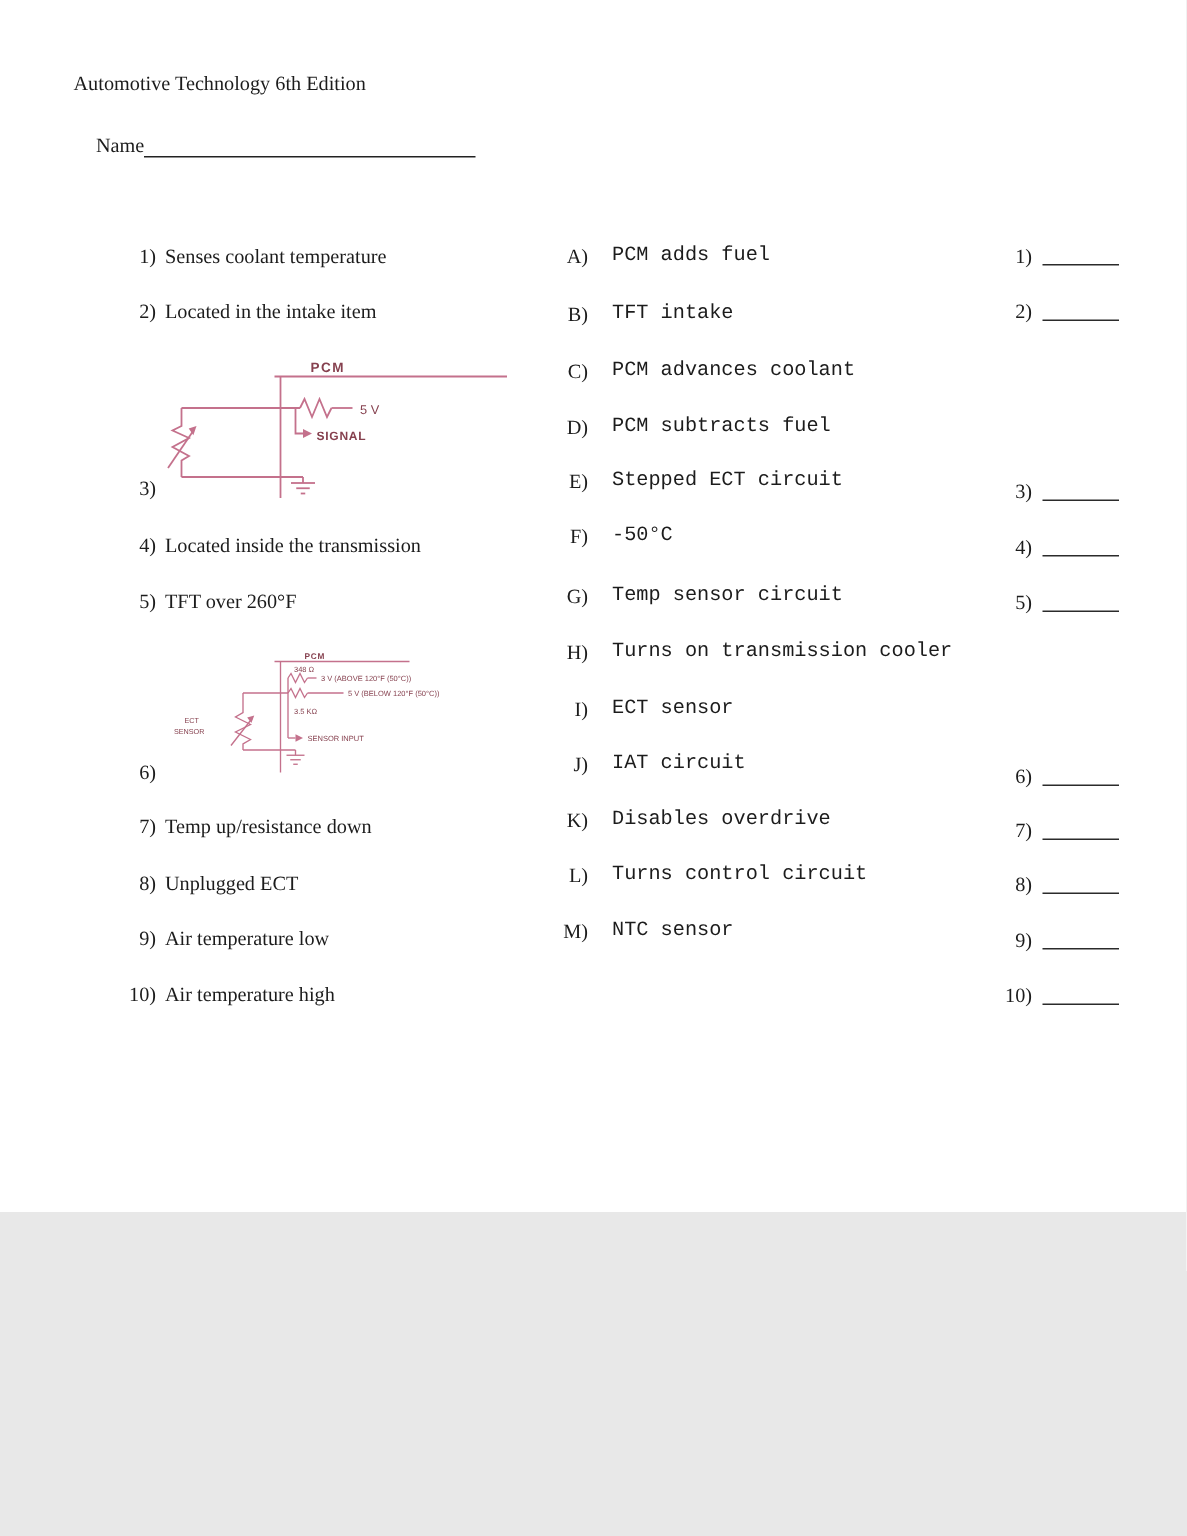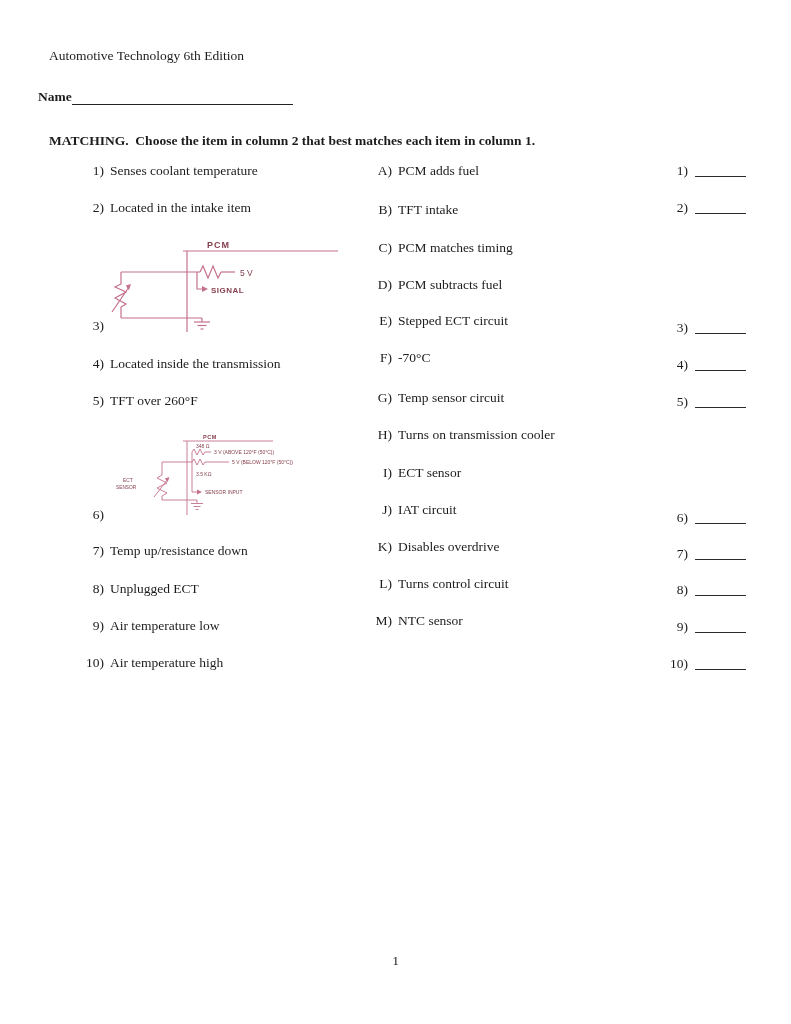--- a/index.html
+++ b/index.html
@@ -1,48 +1,47 @@
 <!DOCTYPE html>
 <html><head>
 <meta charset="utf-8">
 <style>
   html,body{margin:0;padding:0;background:#e8e8e8;}
-  .page{position:relative;width:791px;height:1024px;background:#ffffff;margin:0 auto;
+  .page{position:relative;width:791px;height:808px;background:#ffffff;margin:0 auto;
         font-family:"Liberation Serif",serif;color:#1c1c1c;font-size:13.5px;overflow:hidden;}
   .header{position:absolute;left:49px;top:47px;line-height:17px;}
-  .name-row{position:absolute;left:38px;top:89px;font-weight:bold;}
+  .name-row{position:absolute;left:64px;top:89px;}
   .name-underline{display:inline-block;width:221px;height:13px;border-bottom:1.2px solid #222;vertical-align:bottom;}
   .heading{position:absolute;left:49px;top:133px;font-weight:bold;white-space:pre;}
   .c1-item{position:absolute;left:66px;display:flex;line-height:15px;}
   .c1-item .num{width:38px;text-align:right;}
   .c1-item .lbl{margin-left:6px;}
   .c2-item{position:absolute;left:340px;display:flex;line-height:15px;}
   .c2-item .letter{width:52px;text-align:right;}
-  .c2-item .lbl{margin-left:6px;}
+  .c2-item .lbl{margin-left:16px;font-family:Liberation Mono, monospace;}
   .ans-item{position:absolute;left:648px;display:flex;line-height:15px;}
   .ans-item .num{width:40px;text-align:right;}
   .ans-item .blank{margin-left:7px;width:51px;height:13px;border-bottom:1.7px solid #2b2b2b;}
   .footer{position:absolute;left:0;right:0;top:953px;text-align:center;}
   svg{position:absolute;overflow:visible;}
   svg text{font-family:"Liberation Sans",sans-serif;}
 </style>
 </head>
 <body>
 
 <div class="page">
 
   <div class="header">
     <div>Automotive Technology 6th Edition</div>
   </div>
 
   <div class="name-row">
     <span>Name</span><span class="name-underline"></span>
   </div>
 
-  <div class="heading">MATCHING.  Choose the item in column 2 that best matches each item in column 1.</div>
 
   <div class="c1-item" style="top:163px">
     <span class="num">1)</span>
     <span class="lbl">Senses coolant temperature</span>
   </div>
   <div class="c1-item" style="top:200px">
     <span class="num">2)</span>
     <span class="lbl">Located in the intake item</span>
   </div>
   <div class="c1-item" style="top:318px">
@@ -141,33 +140,33 @@
   <div class="c2-item" style="top:163px">
     <span class="letter">A)</span>
     <span class="lbl">PCM adds fuel</span>
   </div>
   <div class="c2-item" style="top:202px">
     <span class="letter">B)</span>
     <span class="lbl">TFT intake</span>
   </div>
   <div class="c2-item" style="top:240px">
     <span class="letter">C)</span>
-    <span class="lbl">PCM matches timing</span>
+    <span class="lbl">PCM advances coolant</span>
   </div>
   <div class="c2-item" style="top:277px">
     <span class="letter">D)</span>
     <span class="lbl">PCM subtracts fuel</span>
   </div>
   <div class="c2-item" style="top:313px">
     <span class="letter">E)</span>
     <span class="lbl">Stepped ECT circuit</span>
   </div>
   <div class="c2-item" style="top:350px">
     <span class="letter">F)</span>
-    <span class="lbl">-70°C</span>
+    <span class="lbl">-50°C</span>
   </div>
   <div class="c2-item" style="top:390px">
     <span class="letter">G)</span>
     <span class="lbl">Temp sensor circuit</span>
   </div>
   <div class="c2-item" style="top:427px">
     <span class="letter">H)</span>
     <span class="lbl">Turns on transmission cooler</span>
   </div>
   <div class="c2-item" style="top:465px">

